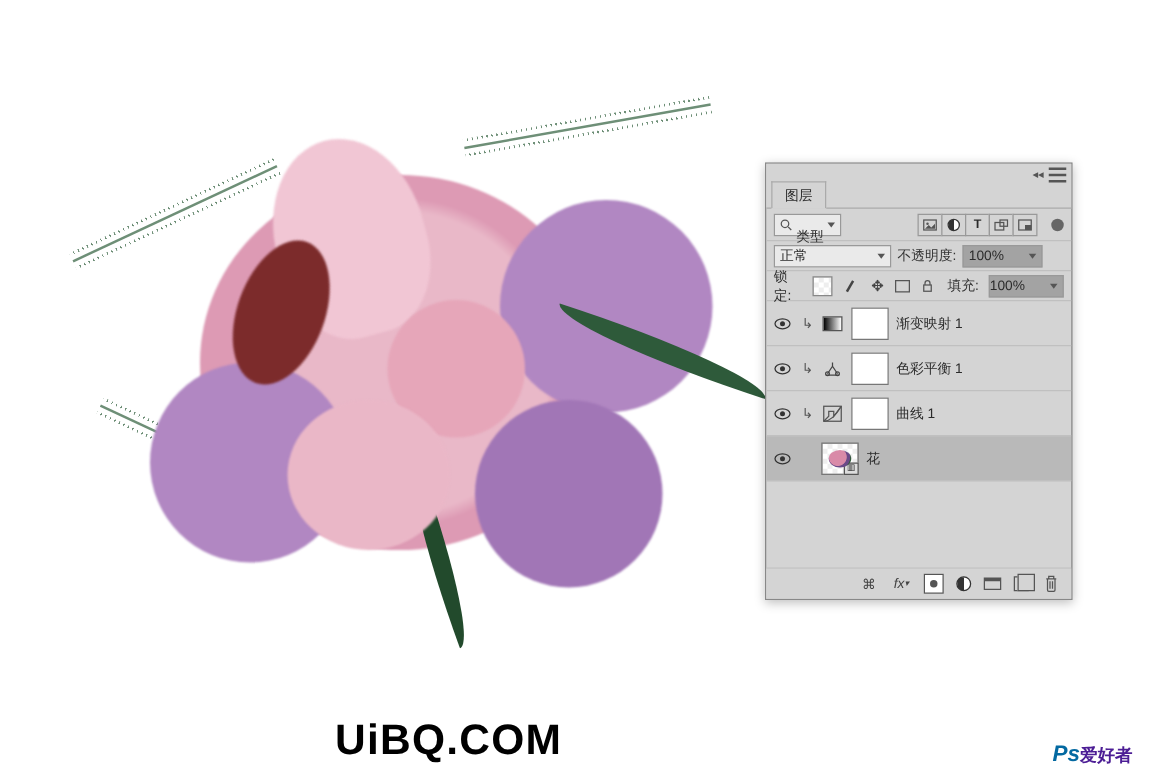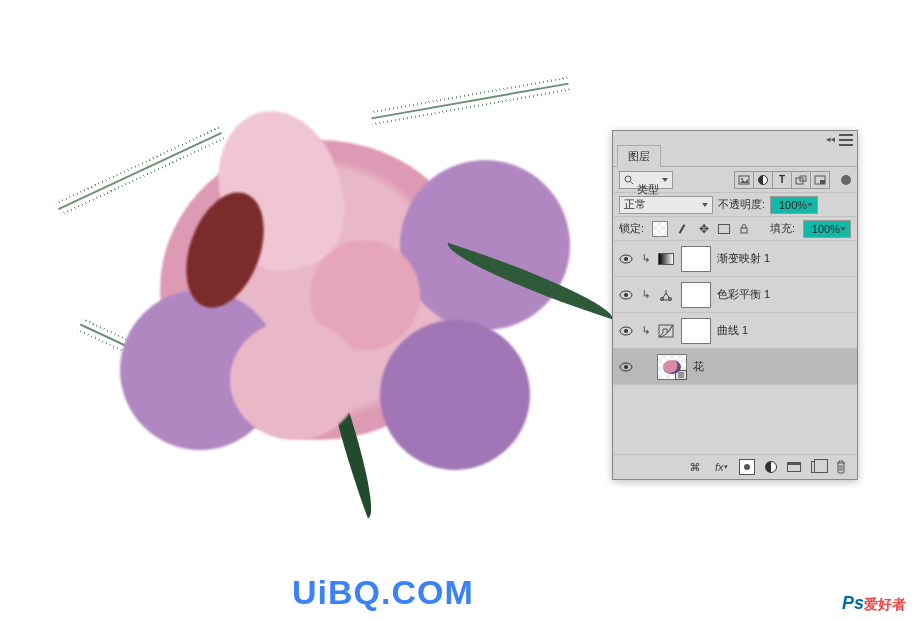--- a/index.html
+++ b/index.html
@@ -128,22 +128,22 @@
   .tiny-arrow { width:0;height:0;border-left:3px solid transparent;border-right:3px solid transparent;border-top:4px solid #555;}
 
   .select {
     display: flex; align-items: center; justify-content: space-between;
     border: 1px solid #999; background: #eaeaea;
     height: 18px; padding: 0 4px; font-size: 11px;
   }
   .blend { width: 94px; }
   .opacity-lbl, .fill-lbl { font-size: 11px; color:#333; white-space:nowrap; }
   .pct {
-    display:flex;align-items:center;gap:0;
-    border:1px solid #999;background:#14b8a6;
+    display:flex;align-items:center;gap:20px;
+    border:1px solid #999;background:#a3a3a3;
     height:18px;padding:0 4px;font-size:11px;min-width:48px;
     justify-content:flex-end;
   }
 
   .lock-row { gap: 8px; }
   .lock-icons { display:flex; gap:6px; align-items:center; }
   .lock-icons .li {
     width:16px;height:16px;display:flex;align-items:center;justify-content:center;
     font-size:11px;color:#444;
   }
@@ -224,30 +224,29 @@
     background:linear-gradient(90deg,#333 50%,#fff 50%);border:1px solid #333;}
   .footer .fi.folder{width:14px;height:10px;border:1px solid #555;border-top:3px solid #555;}
   .footer .fi.new{width:12px;height:12px;border:1px solid #555;position:relative;}
   .footer .fi.new::after{content:"";position:absolute;left:2px;bottom:-1px;width:12px;height:12px;border:1px solid #555;background:#d4d4d4;}
   .footer .fi.trash svg{width:12px;height:14px;}
 
   
   .wm {
     position:absolute;left:268px;bottom:8px;
     font-family: Arial, sans-serif;
-    font-size:34px;font-weight:600;color:#3b82f6;
+    font-size:34px;font-weight:600;color:#000000;
     letter-spacing:1px;
-    margin-left:24px;
   }
   .brand {
     position:absolute;right:14px;bottom:6px;
     font-size:18px;font-weight:700;font-style:italic;
   }
   .brand .p{color:#0369a1;}
-  .brand .cn{font-size:14px;color:#ef4444;font-style:normal;}
+  .brand .cn{font-size:14px;color:#4c1d95;font-style:normal;}
 </style>
 </head>
 <body>
 
 <div class="bouquet">
   <div class="fern" style="left:40px;top:160px;transform:rotate(-25deg);"></div>
   <div class="fern" style="left:60px;top:360px;transform:rotate(25deg);width:220px;"></div>
   <div class="fern" style="left:360px;top:90px;transform:rotate(-10deg);width:200px;"></div>
   <div class="blob" style="left:150px;top:130px;width:320px;height:300px;background:radial-gradient(circle,#e9b8c8 0 55%,#dd9ab4 60% 100%);"></div>
   <div class="blob" style="left:390px;top:150px;width:170px;height:170px;background:#b187c2;"></div>

